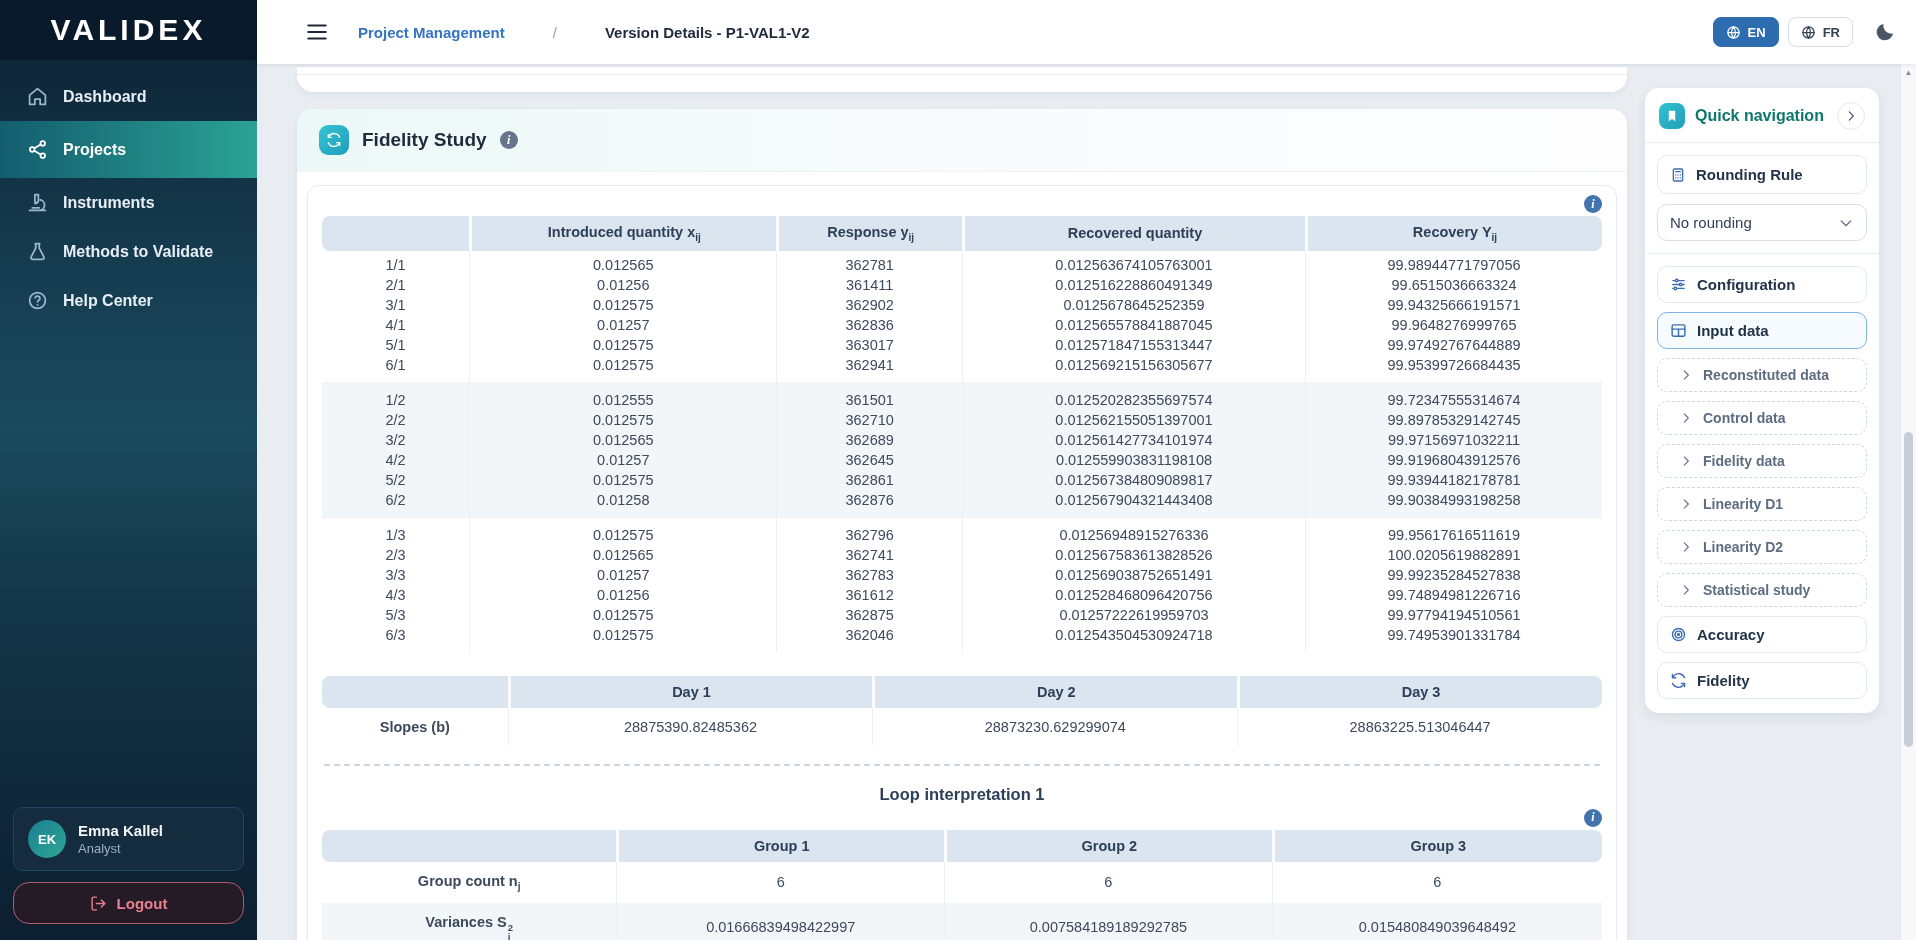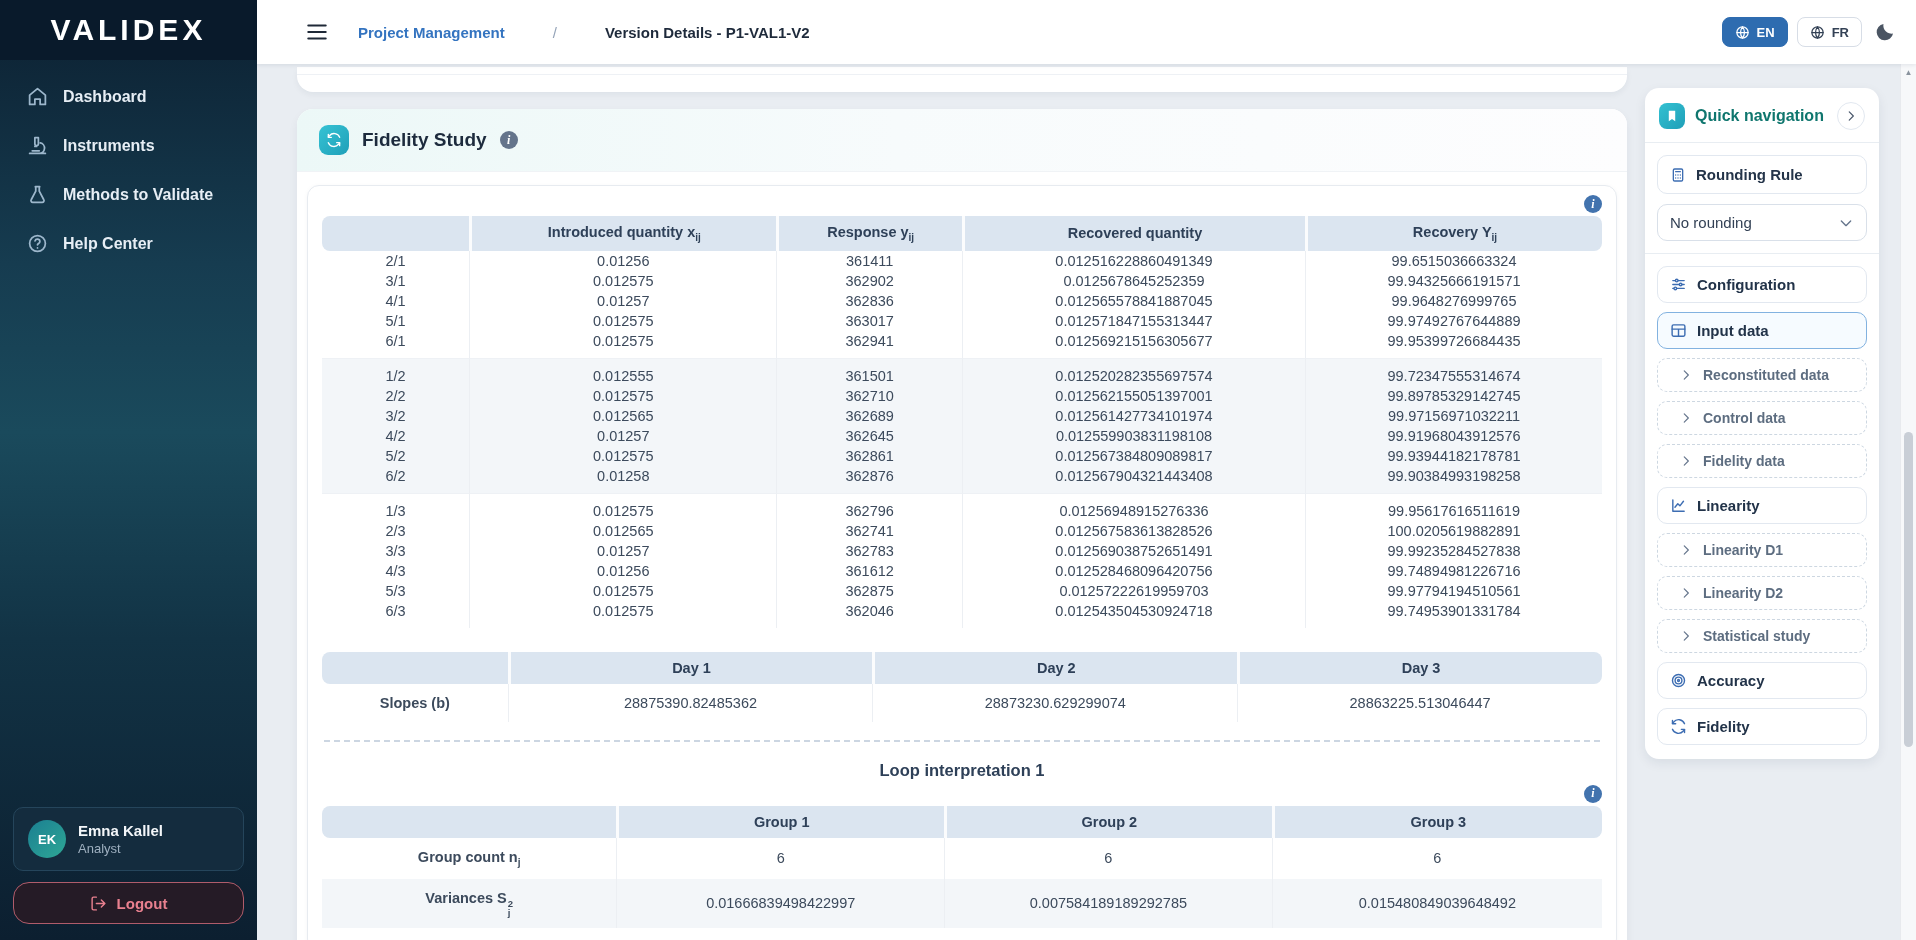--- a/index.html
+++ b/index.html
@@ -33,21 +33,21 @@
   
   .main-col { flex:1; display:flex; flex-direction:column; min-width:0; }
   .topbar { height:64px; flex:none; background:#fff; display:flex; align-items:center;
     padding:0 20px 0 47px; box-shadow:0 1px 4px rgba(16,42,67,.10); position:relative; z-index:3; }
   .hamburger { background:none; border:none; width:26px; height:26px; color:#1f2937; cursor:pointer; margin-right:28px; padding:0; }
   .hamburger .icon, .moon-btn .icon { width:100%; height:100%; display:block; }
   .breadcrumb { display:flex; align-items:center; font-size:15px;gap:35px; }
   .bc-link { color:#3474c0; font-weight:600; text-decoration:none; cursor:pointer; }
   .bc-sep { color:#94a3b8; margin:0 13px; }
   .bc-page { color:#1e2a3b; font-weight:700; }
-  .topbar-right { margin-left:auto; display:flex; align-items:center; }
+  .topbar-right { margin-left:auto; display:flex; align-items:center; gap:9px; }
   .lang-btn { display:flex; align-items:center; gap:7px; height:30px; padding:0 12px; border-radius:8px;
     font-size:13px; font-weight:700; cursor:pointer; font-family:"Liberation Sans", sans-serif;
     background:#fff; border:1px solid #d7dde6; color:#334155; }
   .lang-btn .icon { width:15px; height:15px; }
   .lang-btn.active { background:#2e6cb0; border-color:#2e6cb0; color:#fff; }
   .moon-btn { background:none; border:none; width:23px; height:23px; color:#4b5563; cursor:pointer; margin-left:11px; padding:0; }
 
   
   .content { flex:1; display:flex; align-items:flex-start; background:#e9edf2; position:relative; overflow:hidden; }
   .scroll-area { margin-left:40px; width:1330px; flex:none; padding-top:3px; }
@@ -137,20 +137,31 @@
     </div>
     <nav class="side-nav" id="side-nav">
         <div class="side-item">
           <span class="icon">
             <svg viewBox="0 0 24 24" fill="none" stroke="currentColor" stroke-width="2" stroke-linecap="round" stroke-linejoin="round">
               <path d="M3 10.5 12 3l9 7.5V21h-6v-6h-6v6H3z"></path>
             </svg>
           </span>
           <span>Dashboard</span>
         </div>
+        <div class="side-item active">
+          <span class="icon">
+            <svg viewBox="0 0 24 24" fill="none" stroke="currentColor" stroke-width="2" stroke-linecap="round" stroke-linejoin="round">
+              <circle cx="18" cy="5" r="2.6"></circle>
+              <circle cx="6" cy="12" r="2.6"></circle>
+              <circle cx="18" cy="19" r="2.6"></circle>
+              <path d="m8.4 10.7 7.2-4.4M8.4 13.3l7.2 4.4"></path>
+            </svg>
+          </span>
+          <span>Projects</span>
+        </div>
         <div class="side-item">
           <span class="icon">
             <svg viewBox="0 0 24 24" fill="none" stroke="currentColor" stroke-width="2" stroke-linecap="round" stroke-linejoin="round">
               <path d="M6 18h8M3 21h18M14 21a6 6 0 0 0 1.2-11.88M9 13h2M9 3h4v7a2 2 0 0 1-4 0z"></path>
             </svg>
           </span>
           <span>Instruments</span>
         </div>
         <div class="side-item">
           <span class="icon">
@@ -273,20 +284,27 @@
                 <thead id="main-thead">
                     <tr>
                       <th><span></span></th>
                       <th><span>Introduced quantity x</span><sub>ij</sub></th>
                       <th><span>Response y</span><sub>ij</sub></th>
                       <th><span>Recovered quantity</span></th>
                       <th><span>Recovery Y</span><sub>ij</sub></th>
                     </tr>
                   </thead>
               <tbody class="group">
+                    <tr class="group-start ">
+                      <td>1/1</td>
+                      <td>0.012565</td>
+                      <td>362781</td>
+                      <td>0.012563674105763001</td>
+                      <td>99.98944771797056</td>
+                    </tr>
                     <tr class="">
                       <td>2/1</td>
                       <td>0.01256</td>
                       <td>361411</td>
                       <td>0.012516228860491349</td>
                       <td>99.6515036663324</td>
                     </tr>
                     <tr class="">
                       <td>3/1</td>
                       <td>0.012575</td>
@@ -552,29 +570,20 @@
                 <span>Control data</span>
               </div>
               <div class="qn-item qn-sub">
                 <span class="icon">
                   <svg viewBox="0 0 24 24" fill="none" stroke="currentColor" stroke-width="2" stroke-linecap="round" stroke-linejoin="round">
                     <path d="m9 5 7 7-7 7"></path>
                   </svg>
                 </span>
                 <span>Fidelity data</span>
               </div>
-              <div class="qn-item qn-main">
-                <span class="icon">
-                  <svg viewBox="0 0 24 24" fill="none" stroke="currentColor" stroke-width="2" stroke-linecap="round" stroke-linejoin="round">
-                    <path d="M4 4v16h16"></path>
-                    <path d="m7 14.5 4-5 3 3 5-6.5"></path>
-                  </svg>
-                </span>
-                <span>Linearity</span>
-              </div>
               <div class="qn-item qn-sub">
                 <span class="icon">
                   <svg viewBox="0 0 24 24" fill="none" stroke="currentColor" stroke-width="2" stroke-linecap="round" stroke-linejoin="round">
                     <path d="m9 5 7 7-7 7"></path>
                   </svg>
                 </span>
                 <span>Linearity D1</span>
               </div>
               <div class="qn-item qn-sub">
                 <span class="icon">

